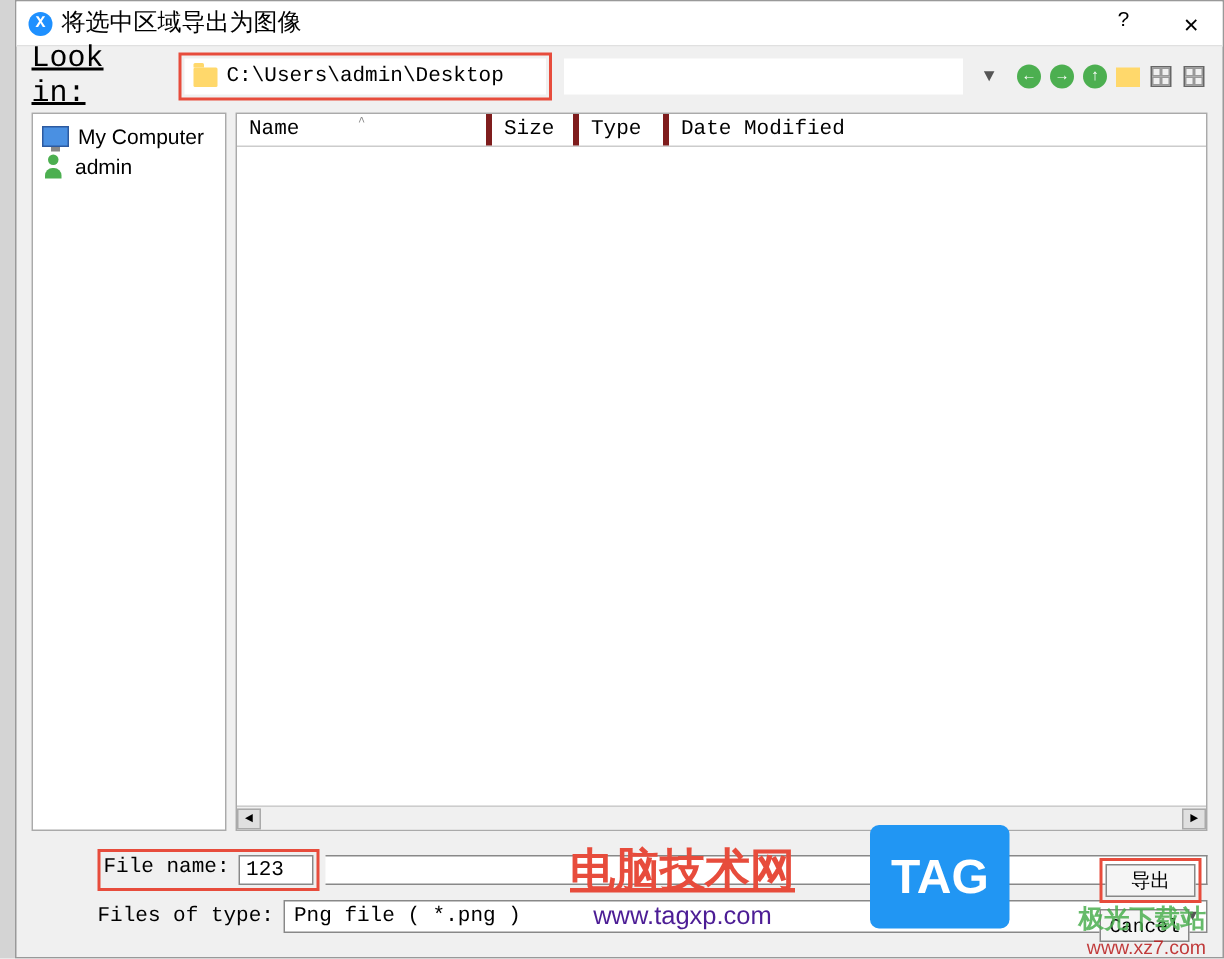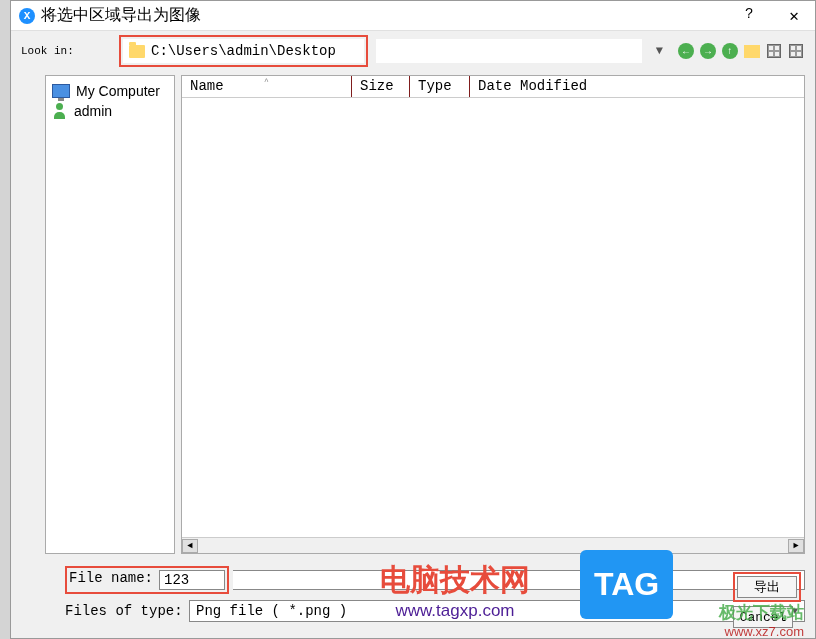--- a/index.html
+++ b/index.html
@@ -51,22 +51,23 @@
     
     .toolbar {
       height: 40px;
       display: flex;
       align-items: center;
       padding: 4px 10px;
       gap: 8px;
     }
     .look-in-label {
       font-family: "Courier New", monospace;
-      font-size: 11px;
+      font-size: 20px;
       width: 90px;
+      text-decoration: underline;
     }
     .path-wrapper {
       border: 2px solid #e74c3c;
       padding: 2px;
       display: flex;
       align-items: center;
     }
     .path-box {
       display: flex;
       align-items: center;
@@ -136,21 +137,20 @@
       display: flex;
       padding: 4px 10px 8px;
       gap: 6px;
       min-height: 0;
     }
     .sidebar {
       width: 130px;
       background: #fff;
       border: 1px solid #aaa;
       padding: 5px 4px;
-      margin-left: 24px;
     }
     .sidebar-item {
       display: flex;
       align-items: center;
       gap: 6px;
       padding: 2px 2px;
       font-size: 14px;
       font-family: Arial, sans-serif;
       cursor: pointer;
     }
@@ -195,21 +195,21 @@
       display: flex;
       flex-direction: column;
       min-height: 0;
     }
     .list-header {
       display: flex;
       height: 22px;
       border-bottom: 1px solid #ccc;
     }
     .col {
-      border-right: 1px solid #7f1d1d;
+      border-right: 4px solid #7f1d1d;
       padding: 2px 8px;
       font-family: "Courier New", monospace;
       font-size: 14px;
       position: relative;
       cursor: pointer;
     }
     .col-name { width: 170px; }
     .col-size { width: 58px; }
     .col-type { width: 60px; }
     .col-date { flex: 1; border-right: none; }
@@ -261,21 +261,21 @@
       display: flex;
     }
     .filename-wrapper .form-label { width: auto; padding-right: 6px; }
     .filename-input {
       background: #fff;
       border: 1px solid #888;
       height: 20px;
       padding: 0 4px;
       font-family: "Courier New", monospace;
       font-size: 14px;
-      width: 66px;
+      width: 50px;
     }
     .filename-rest {
       flex: 1;
       background: #fff;
       border: 1px solid #888;
       border-left: none;
       height: 20px;
     }
     .type-combo {
       flex: 1;
@@ -319,20 +319,21 @@
       left: 380px;
       bottom: 18px;
       text-align: center;
       pointer-events: none;
     }
     .wm1-title {
       color: #e74c3c;
       font-size: 30px;
       font-weight: bold;
       font-family: "Microsoft YaHei", sans-serif;
+      text-decoration: underline;
     }
     .wm1-url {
       color: #4c1d95;
       font-size: 17px;
       font-family: Arial, sans-serif;
     }
     .tag-badge {
       position: absolute;
       left: 580px;
       bottom: 20px;

